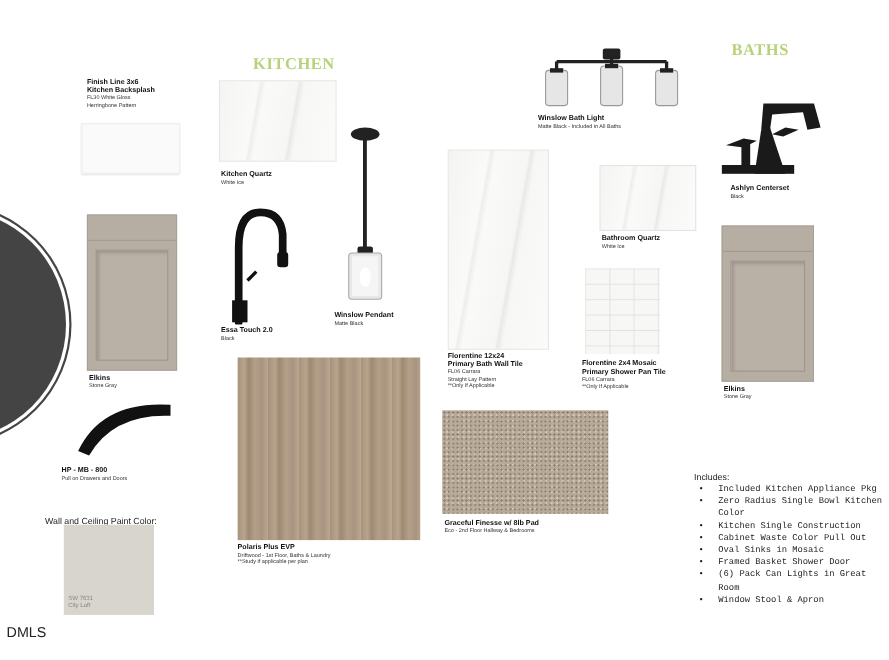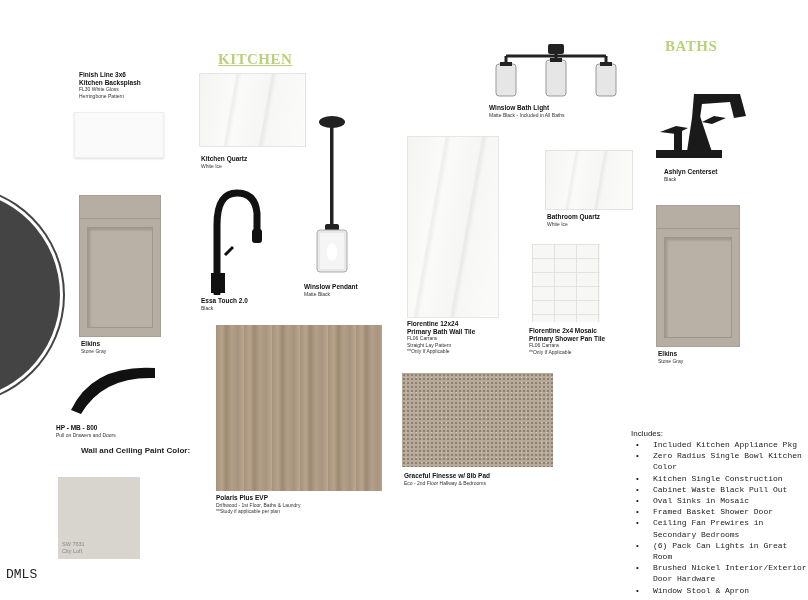--- a/index.html
+++ b/index.html
@@ -28,21 +28,21 @@
             background-size:22px 14px; }
   ul.inc { margin:0; padding:0 0 0 22px; list-style:none;font-family:Liberation Mono, monospace; }
   ul.inc li { position:relative; font-size:8px; line-height:11.2px; color:#222; }
   ul.inc li::before { content:"•"; position:absolute; left:-18px; color:#222; }
 </style>
 </head>
 <body>
 
 <div class="circle"></div>
 
-<div class="abs title" style="left:218px;top:51px;text-decoration:underline;">KITCHEN</div>
+<div class="abs title" style="left:230px;top:51px;">KITCHEN</div>
 <div class="abs title" style="left:665px;top:38px;text-align:center;">BATHS</div>
 
 <div class="cap" style="left:79px;top:71px;">
   <span class="b">Finish Line 3x6</span>
   <span class="b">Kitchen Backsplash</span>
   <span class="s">FL30 White Gloss</span>
   <span class="s">Herringbone Pattern</span>
 </div>
 <div class="swatch" style="left:74px;top:112px;width:88px;height:44px;background:#fafafa;border:1px solid #eee;box-shadow:0 1px 2px rgba(0,0,0,0.12);"></div>
 
@@ -151,21 +151,21 @@
 </div>
 
 <svg class="abs" style="left:63px;top:360px;" width="100" height="58" viewBox="0 0 100 58">
   <path d="M8 50 Q30 4 92 8 L92 18 Q40 16 18 54 Z" fill="#111"></path>
 </svg>
 <div class="cap" style="left:56px;top:424px;">
   <span class="b">HP - MB - 800</span>
   <span class="s">Pull on Drawers and Doors</span>
 </div>
 
-<div class="abs" style="left:41px;top:446px;font-size:8px;font-weight:bold;color:#222;margin-left:40px;">Wall and Ceiling Paint Color:</div>
+<div class="abs" style="left:41px;top:469px;font-size:8px;font-weight:normal;color:#222;">Wall and Ceiling Paint Color:</div>
 <div class="swatch" style="left:58px;top:477px;width:82px;height:82px;background:#d8d4ce;">
   <div style="position:absolute;left:4px;bottom:4px;font-size:5.5px;line-height:7px;color:#8a8680;">
     <div>SW 7631</div>
     <div>City Loft</div>
   </div>
 </div>
 
 <div class="swatch wood" style="left:216px;top:325px;width:166px;height:166px;"></div>
 <div class="cap" style="left:216px;top:494px;">
   <span class="b">Polaris Plus EVP</span>
@@ -178,23 +178,21 @@
   <span class="b">Graceful Finesse w/ 8lb Pad</span>
   <span class="s">Eco - 2nd Floor Hallway &amp; Bedrooms</span>
 </div>
 
 <div class="abs" style="left:631px;top:428px;width:176px;">
   <div style="font-size:8px;line-height:11px;color:#222;">Includes:</div>
   <ul class="inc">
     <li>Included Kitchen Appliance Pkg</li>
     <li>Zero Radius Single Bowl Kitchen Color</li>
     <li>Kitchen Single Construction</li>
-    <li>Cabinet Waste Black Pull Out</li>
+    <li>Cabinet Waste Color Pull Out</li>
     <li>Oval Sinks in Mosaic</li>
     <li>Framed Basket Shower Door</li>
-    <li>Ceiling Fan Prewires in Secondary Bedrooms</li>
     <li>(6) Pack Can Lights in Great Room</li>
-    <li>Brushed Nickel Interior/Exterior Door Hardware</li>
     <li>Window Stool &amp; Apron</li>
   </ul>
 </div>
 
-<div class="abs" style="left:6px;top:567px;font-family:Liberation Mono, monospace;font-size:13px;color:#222;">DMLS</div>
+<div class="abs" style="left:6px;top:567px;font-family:Liberation Sans, sans-serif;font-size:13px;color:#222;">DMLS</div>
 
 </body></html>

